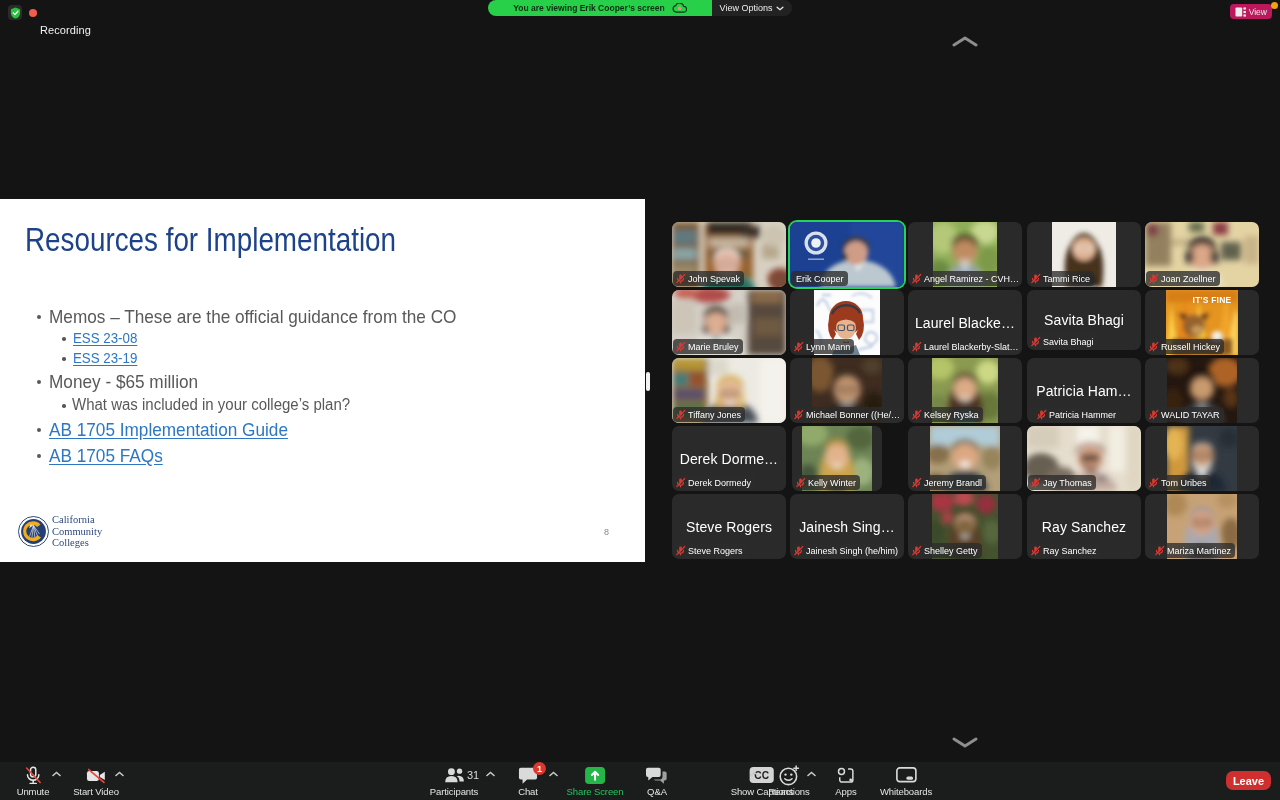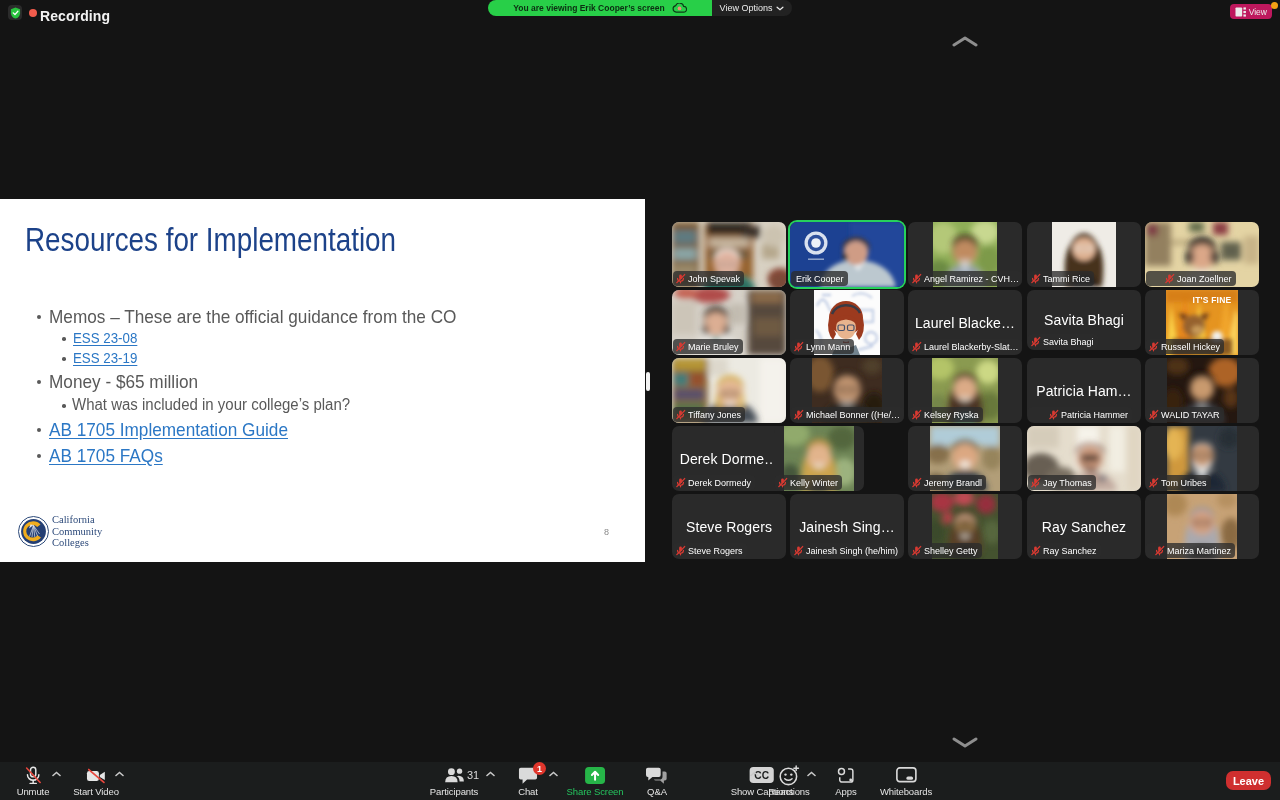--- a/index.html
+++ b/index.html
@@ -1,19 +1,19 @@
 <!DOCTYPE html>
 <html><head><meta charset="utf-8"><style>
 *{margin:0;padding:0;box-sizing:border-box}
 html,body{width:1280px;height:800px;overflow:hidden;background:#141414;
  font-family:"Liberation Sans",sans-serif;-webkit-font-smoothing:antialiased}
 .abs{position:absolute}
 .shield{position:absolute;left:8px;top:5px;width:14px;height:15px;background:#2b2b2b;border-radius:4px;display:flex;align-items:center;justify-content:center}
 .recdot{position:absolute;left:29px;top:9px;width:8px;height:8px;border-radius:50%;background:#f25c4c}
-.rectxt{position:absolute;left:40px;top:8px;font-size:14px;font-weight:bold;color:#f2f2f2;letter-spacing:0.1px}
+.rectxt{position:absolute;left:40px;top:24px;font-size:11px;font-weight:normal;color:#f2f2f2;letter-spacing:0.1px}
 .pill{position:absolute;left:488px;top:0;height:16px;display:flex;border-radius:8px;overflow:hidden}
 .pill .g{width:224px;background:#28cf48;color:#0c2e12;font-size:8.5px;font-weight:bold;display:flex;align-items:center;justify-content:center;gap:7px}
 .pill .v{width:80px;background:#222222;color:#ececec;font-size:9px;display:flex;align-items:center;justify-content:center;gap:4px}
 .viewbtn{position:absolute;right:8px;top:4px;height:15px;background:#be185d;border-radius:4px;display:flex;align-items:center;padding:0 5px;gap:3px;color:#ececec;font-size:8.5px}
 .orangedot{position:absolute;right:2px;top:2px;width:7px;height:7px;border-radius:50%;background:#f2a015}
 .slide{position:absolute;left:0;top:199px;width:645px;height:363px;background:#ffffff}
 .title{position:absolute;left:25px;top:21px;font-size:34px;color:#1c4289;transform:scaleX(0.818);transform-origin:left top;white-space:nowrap}
 .b1{position:absolute;font-size:19px;color:#595959;transform:scaleX(0.905);transform-origin:left top;white-space:nowrap}
 .b2{position:absolute;font-size:16px;transform:scaleX(0.937);transform-origin:left top;white-space:nowrap}
 .b3{position:absolute;font-size:14px;transform:scaleX(0.95);transform-origin:left top;white-space:nowrap}
@@ -255,21 +255,21 @@
 <circle cx="57" cy="35" r="12.5" fill="#dba788"></circle>
 <path d="M44.5 35 a12.5 12.5 0 0 1 25 0 l0 -6.5 a12.5 10.5 0 0 0 -25 0 z" fill="#b8844e"></path>
 <path d="M43 24 a15.5 15.5 0 0 1 28.5 0 l-3 5 a12.5 12.5 0 0 0 -22.5 0 z" fill="#2a2a2a"></path>
 <ellipse cx="44.5" cy="35" rx="4" ry="7.5" fill="#222222"></ellipse>
 <ellipse cx="69.5" cy="35" rx="4" ry="7.5" fill="#222222"></ellipse>
 <path d="M36 65 q2 -16 21 -17 q19 1 21 17 z" fill="#ece5d4"></path>
 <circle cx="49" cy="56" r="1.5" fill="#b87a6a"></circle>
         <circle cx="62" cy="59" r="1.5" fill="#b87a6a"></circle>
 </g>
     </svg>
-    <div class="lbl" style="padding-left:18px">
+    <div class="lbl" style="padding-left:2px">
       <svg width="11" height="11" viewBox="0 0 24 24" style="flex:none">
 <g stroke="#d93a32" stroke-width="2.6" fill="none" stroke-linecap="round">
 <rect x="9" y="3.5" width="6" height="10.5" rx="3" fill="#d93a32" stroke="none"></rect>
 <path d="M5.5 11.5a6.5 6.5 0 0 0 13 0"></path>
 <path d="M12 18v3.5"></path>
 </g>
 <path d="M4 21 L21 3.5" stroke="#d93a32" stroke-width="3" stroke-linecap="round"></path>
 </svg>
       <span>Joan Zoellner</span>
     </div>
@@ -529,21 +529,21 @@
 <path d="M5.5 11.5a6.5 6.5 0 0 0 13 0"></path>
 <path d="M12 18v3.5"></path>
 </g>
 <path d="M4 21 L21 3.5" stroke="#d93a32" stroke-width="3" stroke-linecap="round"></path>
 </svg>
       <span>Kelsey Ryska</span>
     </div>
   </div>
 <div class="tile" style="left:1027px;top:358px;width:114px;height:65px">
     <div class="big">Patricia Ham…</div>
-    <div class="lbl" style="padding-left:20px">
+    <div class="lbl" style="padding-left:8px">
       <svg width="11" height="11" viewBox="0 0 24 24" style="flex:none">
 <g stroke="#d93a32" stroke-width="2.6" fill="none" stroke-linecap="round">
 <rect x="9" y="3.5" width="6" height="10.5" rx="3" fill="#d93a32" stroke="none"></rect>
 <path d="M5.5 11.5a6.5 6.5 0 0 0 13 0"></path>
 <path d="M12 18v3.5"></path>
 </g>
 <path d="M4 21 L21 3.5" stroke="#d93a32" stroke-width="3" stroke-linecap="round"></path>
 </svg>
       <span>Patricia Hammer</span>
     </div>
@@ -592,21 +592,21 @@
 <g stroke="#d93a32" stroke-width="2.6" fill="none" stroke-linecap="round">
 <rect x="9" y="3.5" width="6" height="10.5" rx="3" fill="#d93a32" stroke="none"></rect>
 <path d="M5.5 11.5a6.5 6.5 0 0 0 13 0"></path>
 <path d="M12 18v3.5"></path>
 </g>
 <path d="M4 21 L21 3.5" stroke="#d93a32" stroke-width="3" stroke-linecap="round"></path>
 </svg>
       <span>Derek Dormedy</span>
     </div>
   </div>
-<div class="tile" style="left:774px;top:426px;width:90px;height:65px">
+<div class="tile" style="left:792px;top:426px;width:90px;height:65px">
     <div class="av" style="width:70px">
       <svg class="art" width="70" height="65" viewBox="0 0 70 65" preserveAspectRatio="none">
         <defs>
           <filter id="f13" x="-20%" y="-20%" width="140%" height="140%">
             <feGaussianBlur stdDeviation="3"></feGaussianBlur>
           </filter>
         </defs>
 <rect width="70" height="65" fill="#6d8455"></rect>
 <g filter="url(#f13)">
 <ellipse cx="10" cy="8" rx="16" ry="12" fill="#91aa6c"></ellipse>

